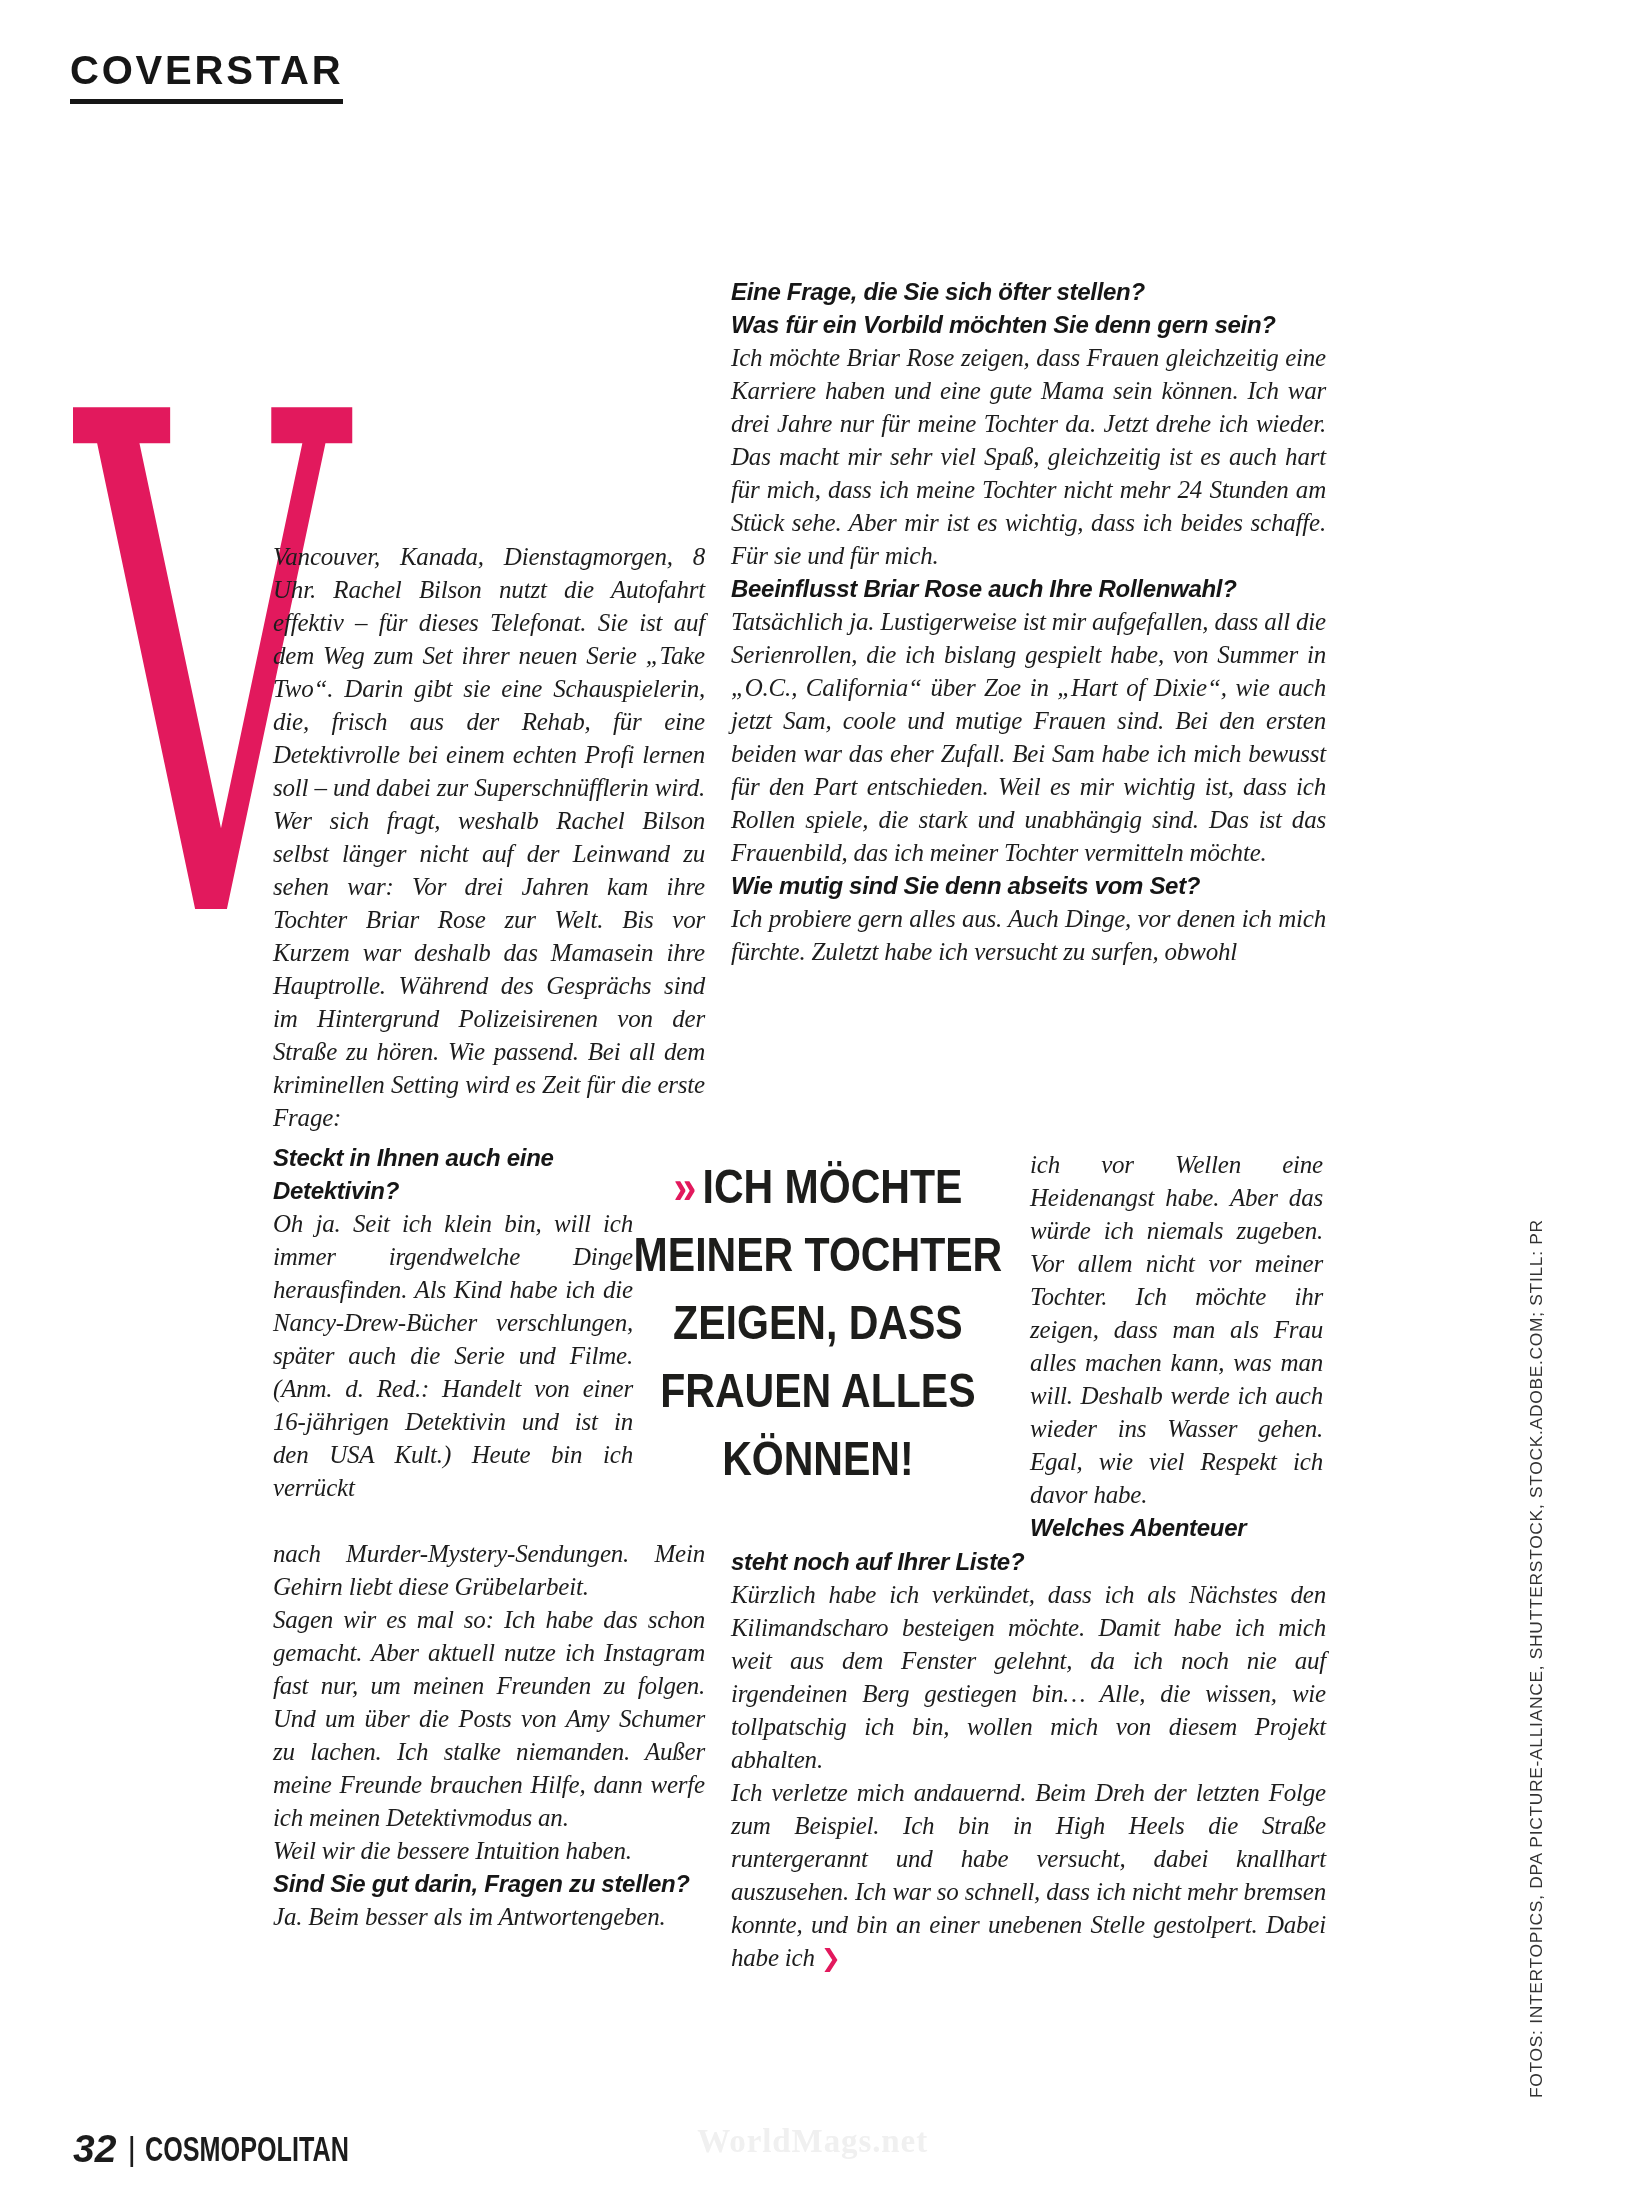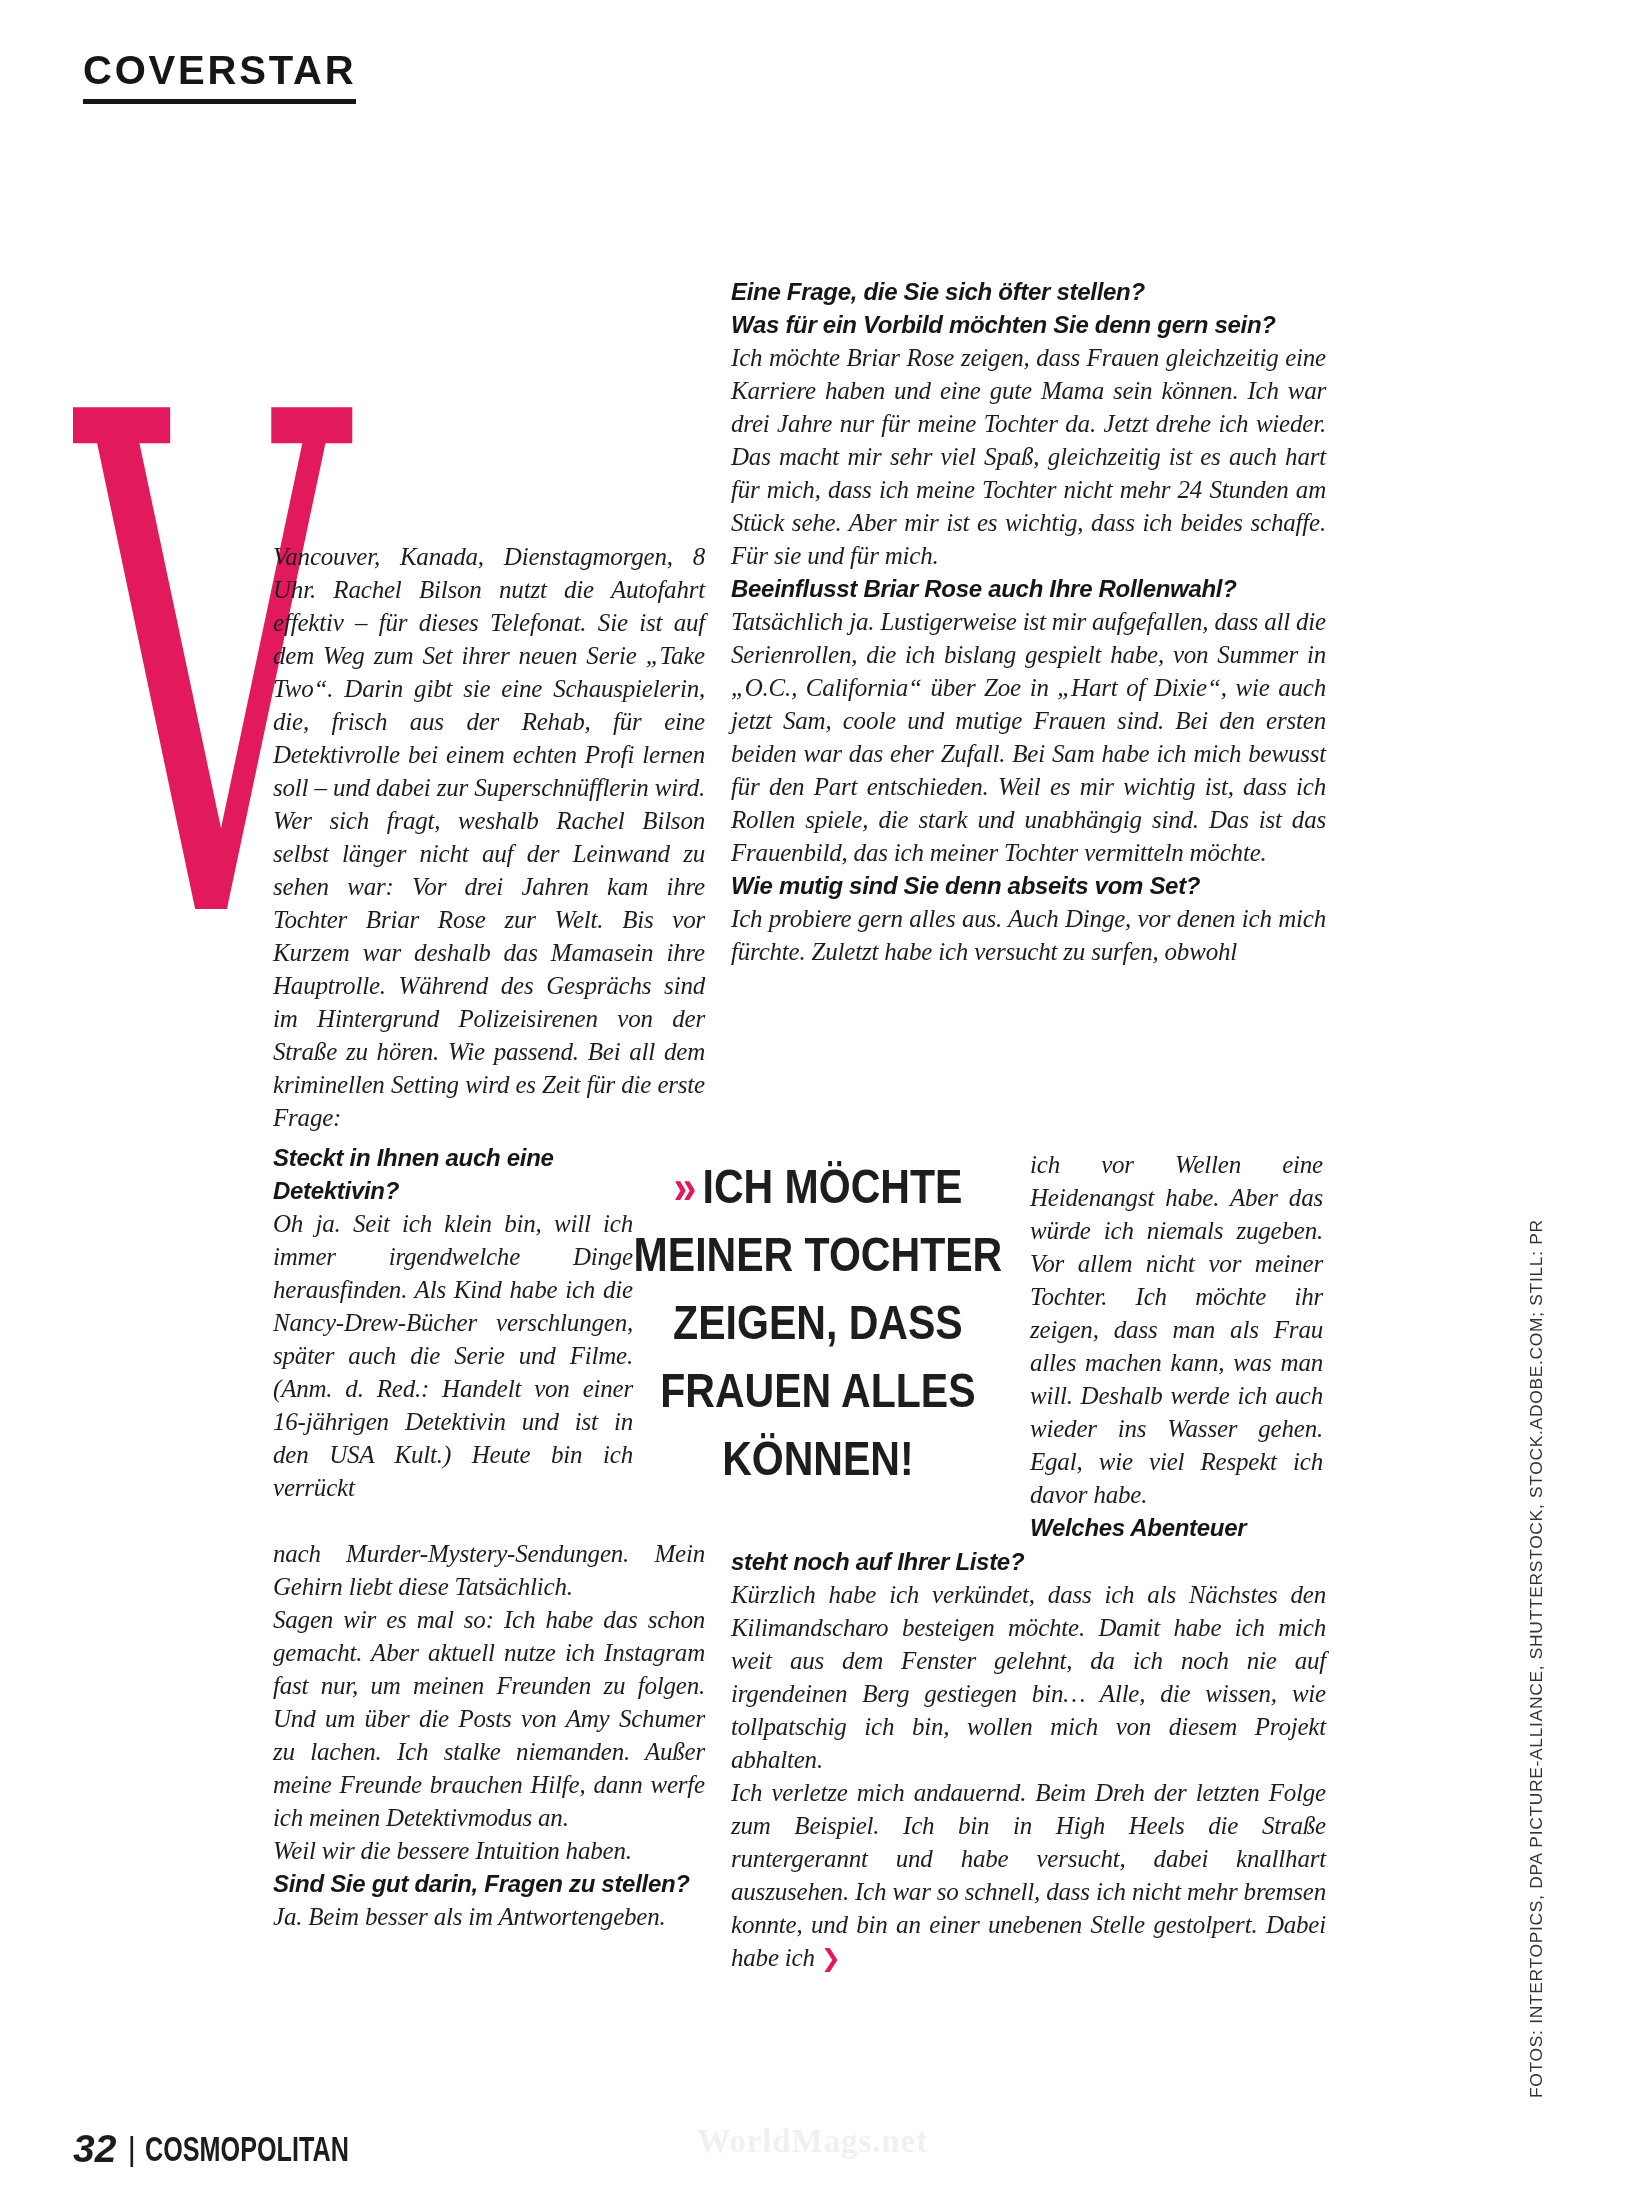--- a/index.html
+++ b/index.html
@@ -1,19 +1,19 @@
 <!DOCTYPE html>
 <html lang="de" style="font-size:14.7px"><head>
 <meta charset="utf-8">
 <style>
   html,body{margin:0;padding:0;background:#ffffff;}
   body{width:1653px;height:2203px;position:relative;overflow:hidden;
        font-family:"Liberation Serif",serif;color:#1d1d1d;}
 
-  .coverstar{position:absolute;left:83px;top:48px;
+  .coverstar{position:absolute;left:70px;top:48px;
     font-family:"Liberation Sans",sans-serif;font-weight:bold;
     font-size:40px;letter-spacing:2.8px;color:#161616;
     border-bottom:5.5px solid #161616;padding-bottom:5.5px;}
 
   .dropcap{position:absolute;left:73px;top:406px;}
 
   .textblock{position:absolute;font-style:italic;}
   .textblock p{margin:0;}
   p.a{font-family:"Liberation Serif",serif;font-size:25px;line-height:33px;
       text-align:justify;text-align-last:left;letter-spacing:-0.2px;color:#1d1d1d;}
@@ -64,21 +64,21 @@
 <div class="textblock intro">
   <p class="a">Vancouver, Kanada, Dienstagmorgen, 8 Uhr. Rachel Bilson nutzt die Autofahrt effektiv – für dieses Telefonat. Sie ist auf dem Weg zum Set ihrer neuen Serie „Take Two“. Darin gibt sie eine Schauspielerin, die, frisch aus der Rehab, für eine Detektivrolle bei einem echten Profi lernen soll – und dabei zur Superschnüfflerin wird. Wer sich fragt, weshalb Rachel Bilson selbst länger nicht auf der Leinwand zu sehen war: Vor drei Jahren kam ihre Tochter Briar Rose zur Welt. Bis vor Kurzem war deshalb das Mamasein ihre Hauptrolle. Während des Gesprächs sind im Hintergrund Polizeisirenen von der Straße zu hören. Wie passend. Bei all dem kriminellen Setting wird es Zeit für die erste Frage:</p>
 </div>
 
 <div class="textblock left-narrow">
   <p class="q">Steckt in Ihnen auch eine Detektivin?</p>
   <p class="a">Oh ja. Seit ich klein bin, will ich immer irgendwelche Dinge herausfinden. Als Kind habe ich die Nancy-Drew-Bücher verschlungen, später auch die Serie und Filme. (Anm. d. Red.: Handelt von einer 16-jährigen Detektivin und ist in den USA Kult.) Heute bin ich verrückt</p>
 </div>
 
 <div class="textblock left-wide2">
-  <p class="a">nach Murder-Mystery-Sendungen. Mein Gehirn liebt diese Tatsächlich.</p>
+  <p class="a">nach Murder-Mystery-Sendungen. Mein Gehirn liebt diese Grübelarbeit.</p>
   <p class="a">Sagen wir es mal so: Ich habe das schon gemacht. Aber aktuell nutze ich Instagram fast nur, um meinen Freunden zu folgen. Und um über die Posts von Amy Schumer zu lachen. Ich stalke niemanden. Außer meine Freunde brauchen Hilfe, dann werfe ich meinen Detektivmodus an.</p>
   <p class="a">Weil wir die bessere Intuition haben.</p>
   <p class="q">Sind Sie gut darin, Fragen zu stellen?</p>
   <p class="a">Ja. Beim besser als im Antwortengeben.</p>
 </div>
 
 <div class="textblock mid-wide1">
   <p class="q">Eine Frage, die Sie sich öfter stellen?</p>
   <p class="q">Was für ein Vorbild möchten Sie denn gern sein?</p>
   <p class="a">Ich möchte Briar Rose zeigen, dass Frauen gleichzeitig eine Karriere haben und eine gute Mama sein können. Ich war drei Jahre nur für meine Tochter da. Jetzt drehe ich wieder. Das macht mir sehr viel Spaß, gleichzeitig ist es auch hart für mich, dass ich meine Tochter nicht mehr 24 Stunden am Stück sehe. Aber mir ist es wichtig, dass ich beides schaffe. Für sie und für mich.</p>

